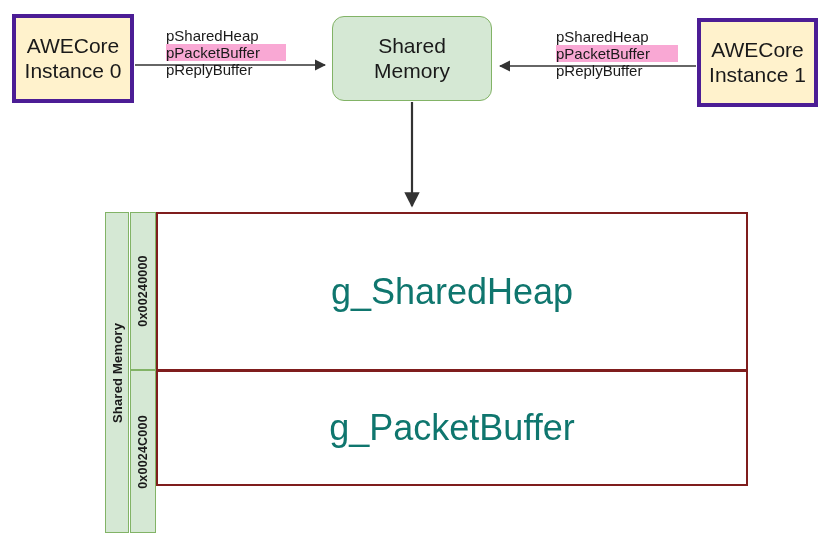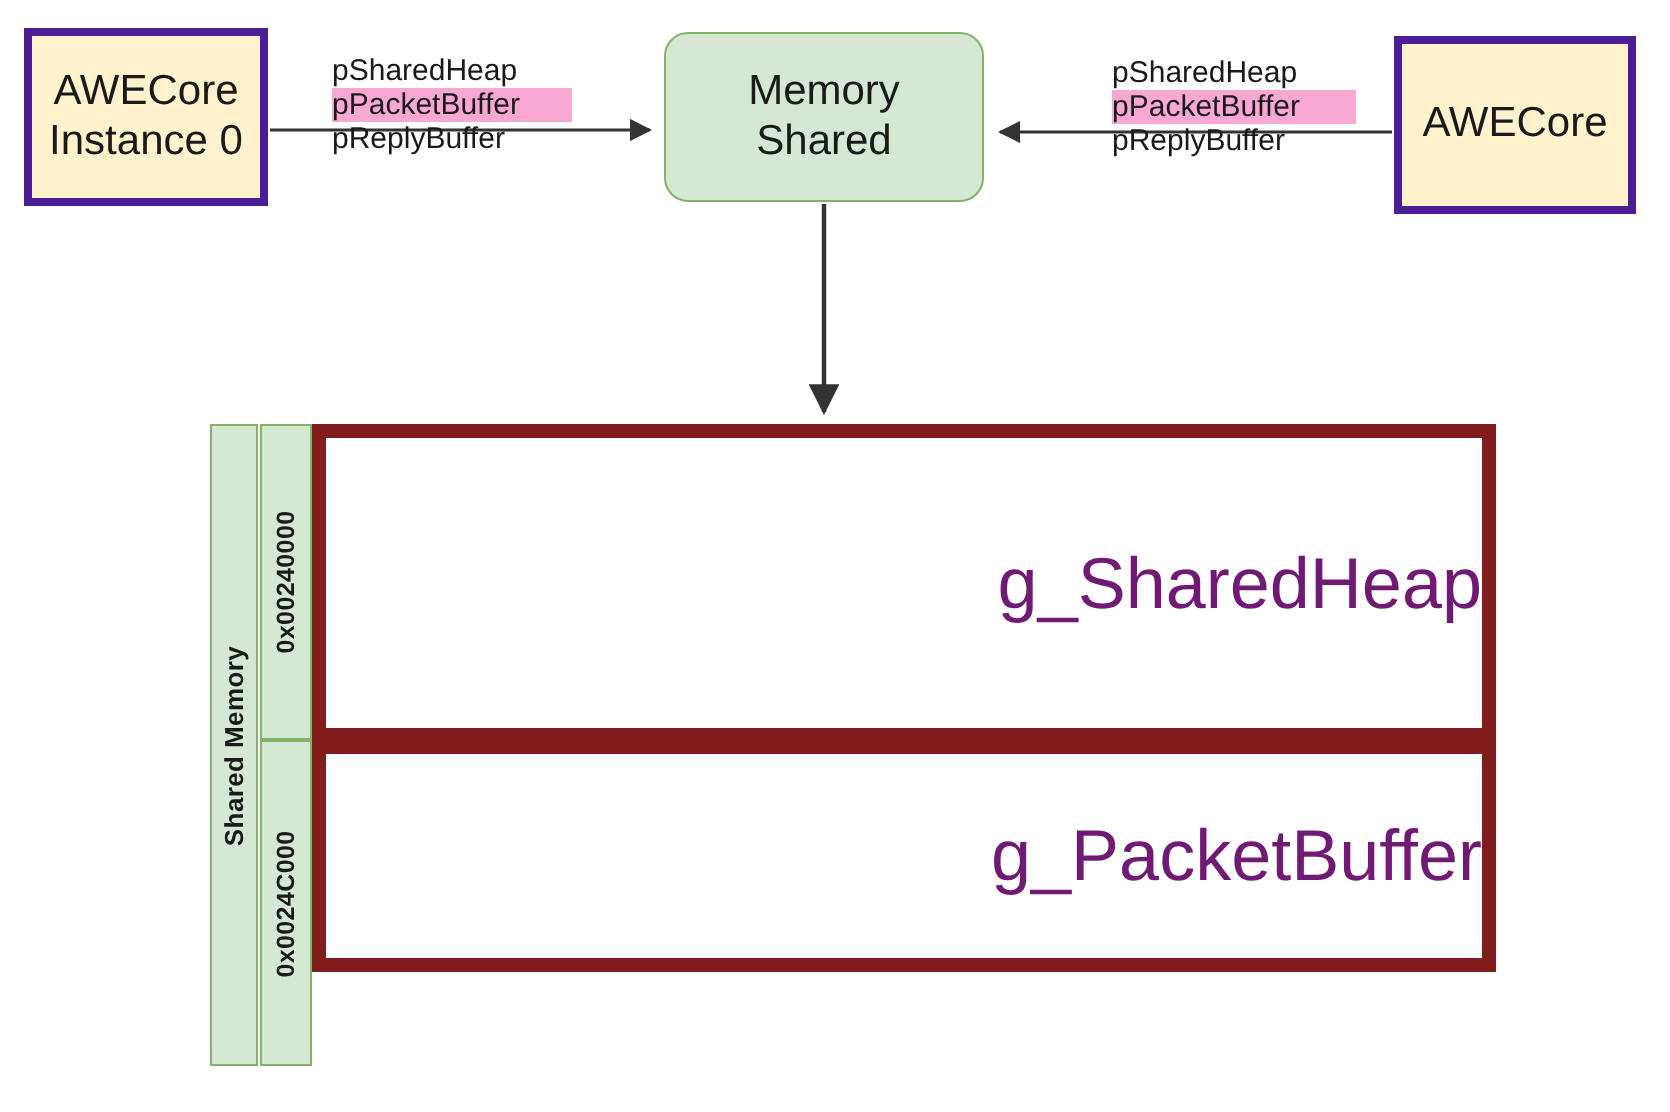--- a/index.html
+++ b/index.html
@@ -86,27 +86,27 @@
     font-size:13px;
     font-weight:bold;
     color:#1a1a1a;
     letter-spacing:0.2px;
   }
   #col-addr-a .vlabel,#col-addr-b .vlabel{font-size:12.5px;}
 
   .tbl-cell{
     position:absolute;
     background:#ffffff;
-    border:7px solid #7f1d1d;
+    border:2px solid #7f1d1d;
     box-sizing:border-box;
     display:flex;
     align-items:center;
-    justify-content:flex-end;
+    justify-content:center;
     font-size:36px;
-    color:#701a75;
+    color:#0f766e;
   }
   #cell-heap  { left:51px; top:0px;   width:592px; height:159px; }
   #cell-packet{ left:51px; top:158px; width:592px; height:116px; }
 </style>
 </head>
 <body>
 
 <div id="stage">
 
   <svg id="wires" viewBox="0 0 835 556" width="835" height="556" xmlns="http://www.w3.org/2000/svg">
@@ -137,28 +137,29 @@
 
   <div class="node instance-box" id="instance0">
     <span>
       <span class="lbl">AWECore</span>
       <span class="lbl">Instance 0</span>
     </span>
   </div>
 
   <div class="node shared-mem-box" id="sharedmem">
     <span>
+      <span class="lbl">Shared</span>
       <span class="lbl">Memory</span>
-      <span class="lbl">Shared</span>
     </span>
   </div>
 
   <div class="node instance-box" id="instance1">
     <span>
       <span class="lbl">AWECore</span>
+      <span class="lbl">Instance 1</span>
     </span>
   </div>
 
   <div class="edge-label" id="edge-label-left">
     <span class="seg">pSharedHeap</span>
     <span class="seg mid">pPacketBuffer</span>
     <span class="seg">pReplyBuffer</span>
   </div>
 
   <div class="edge-label" id="edge-label-right">

